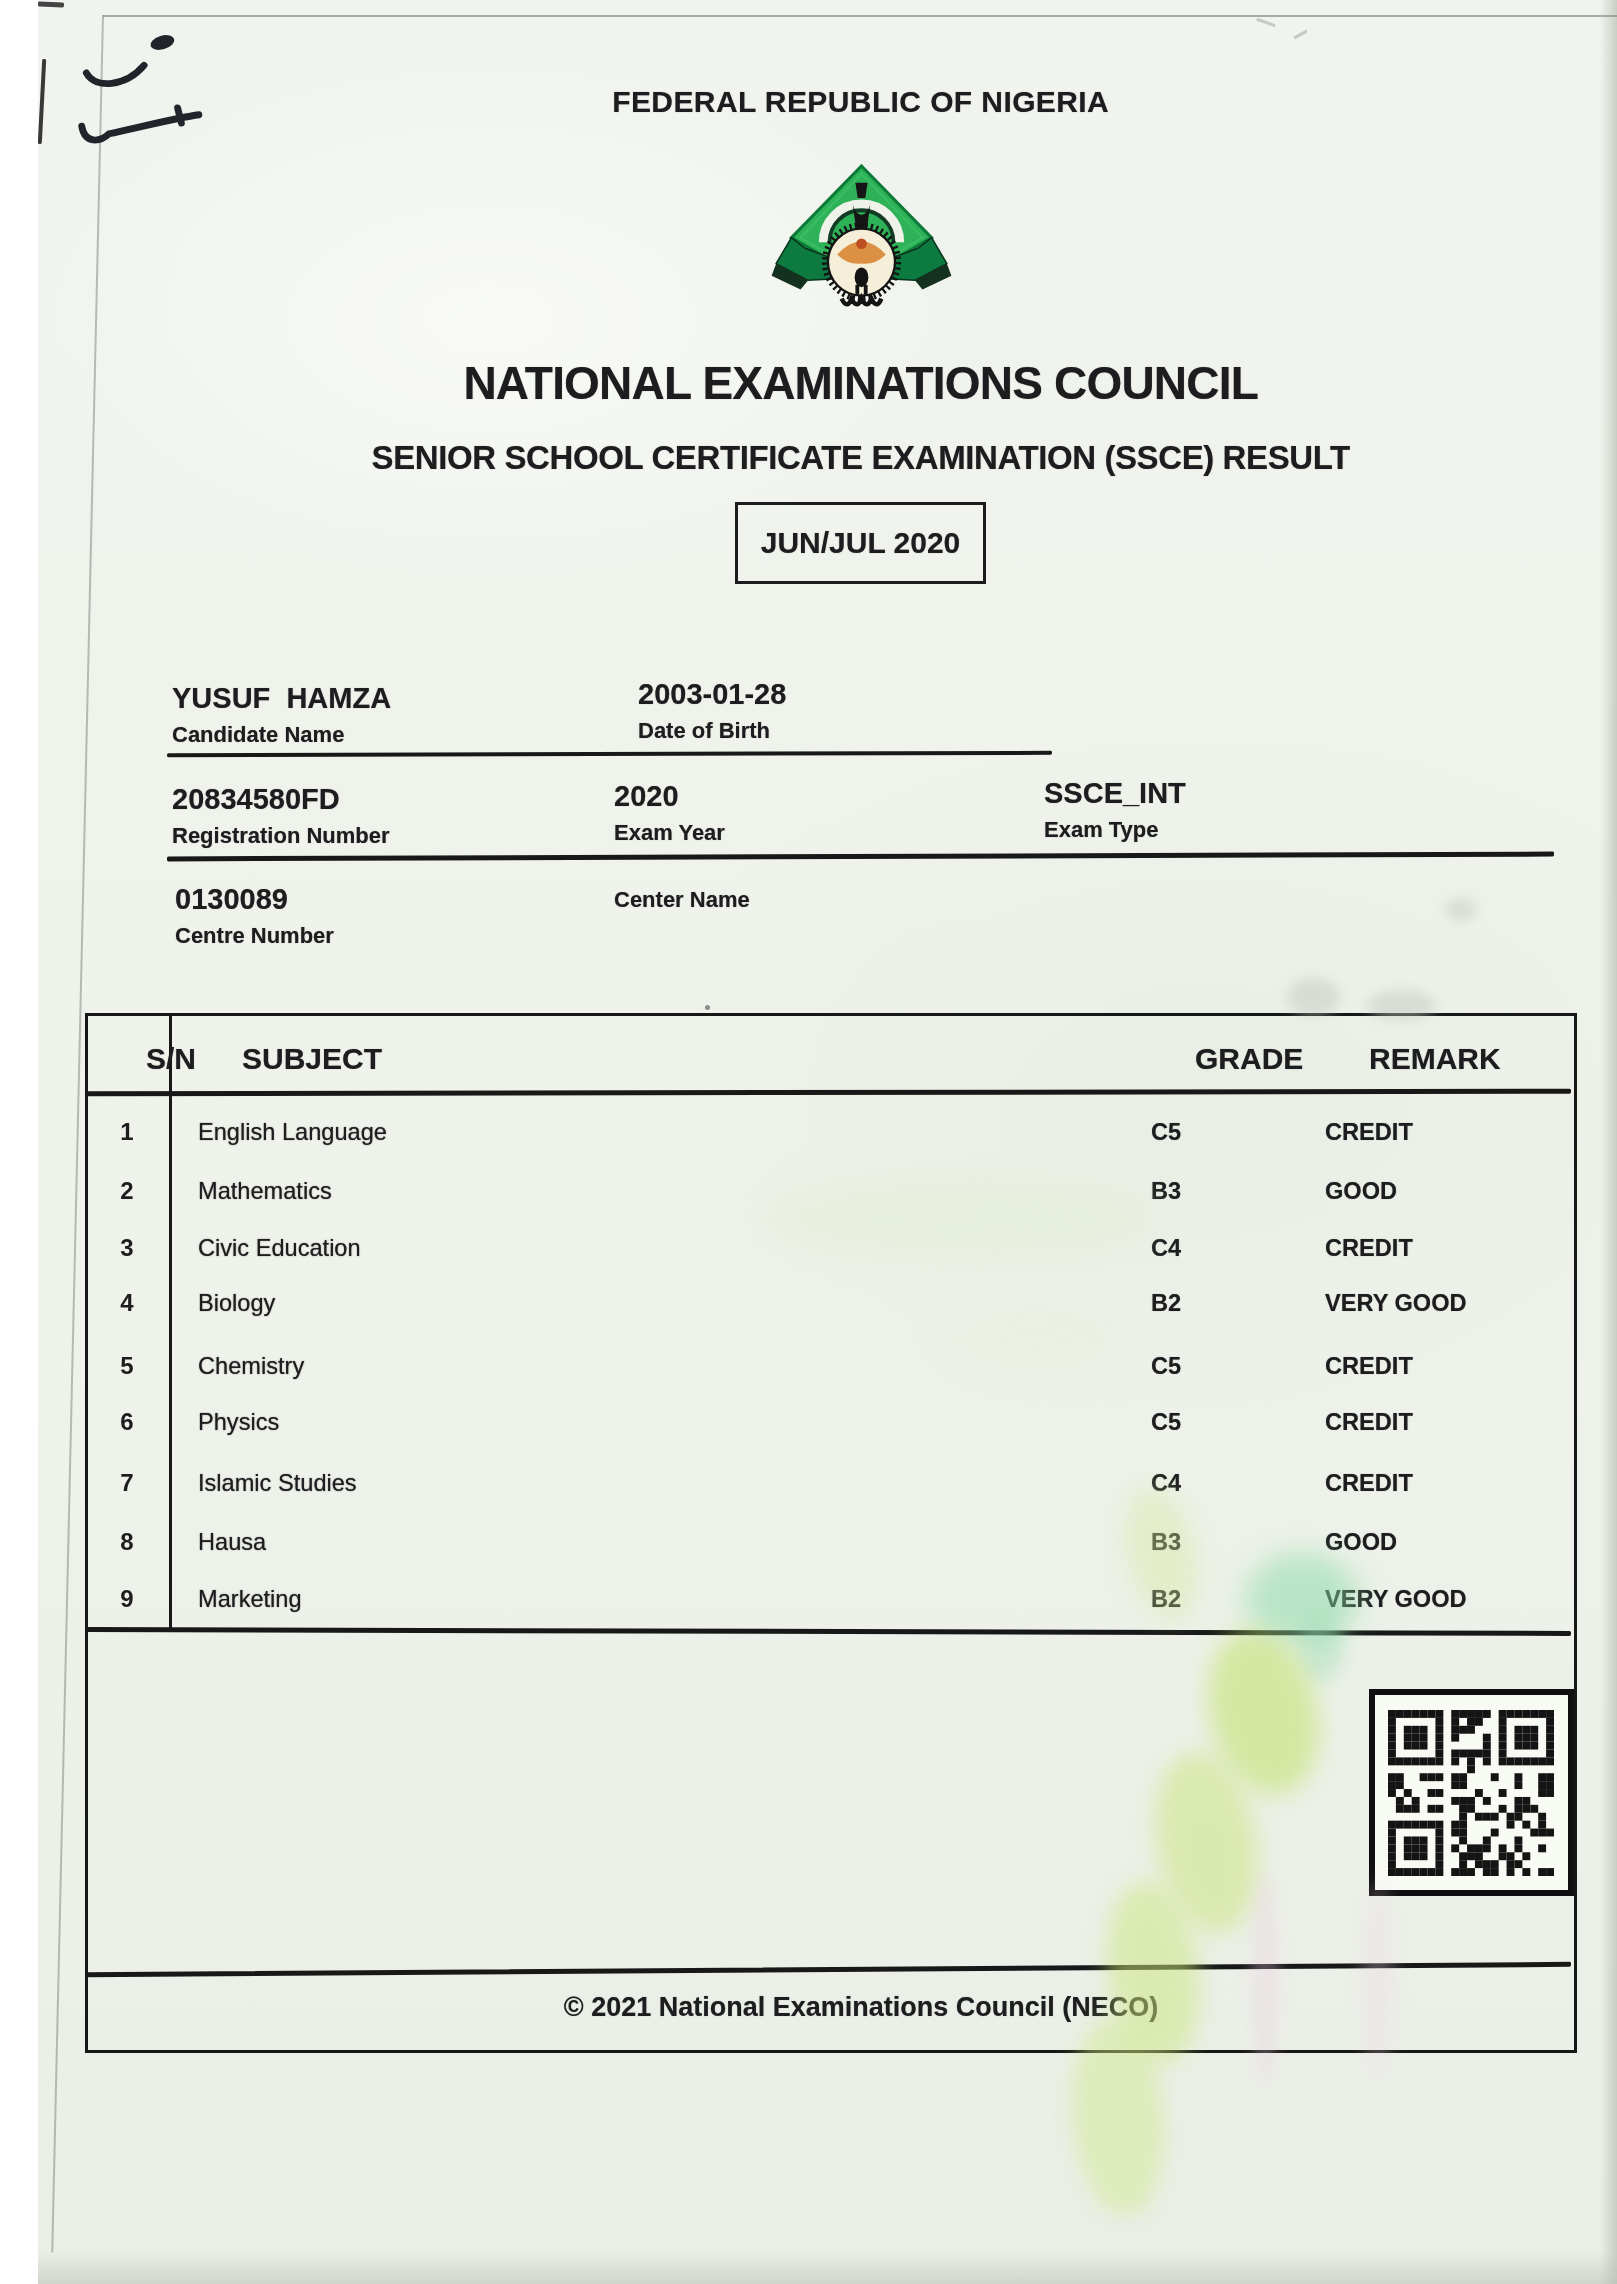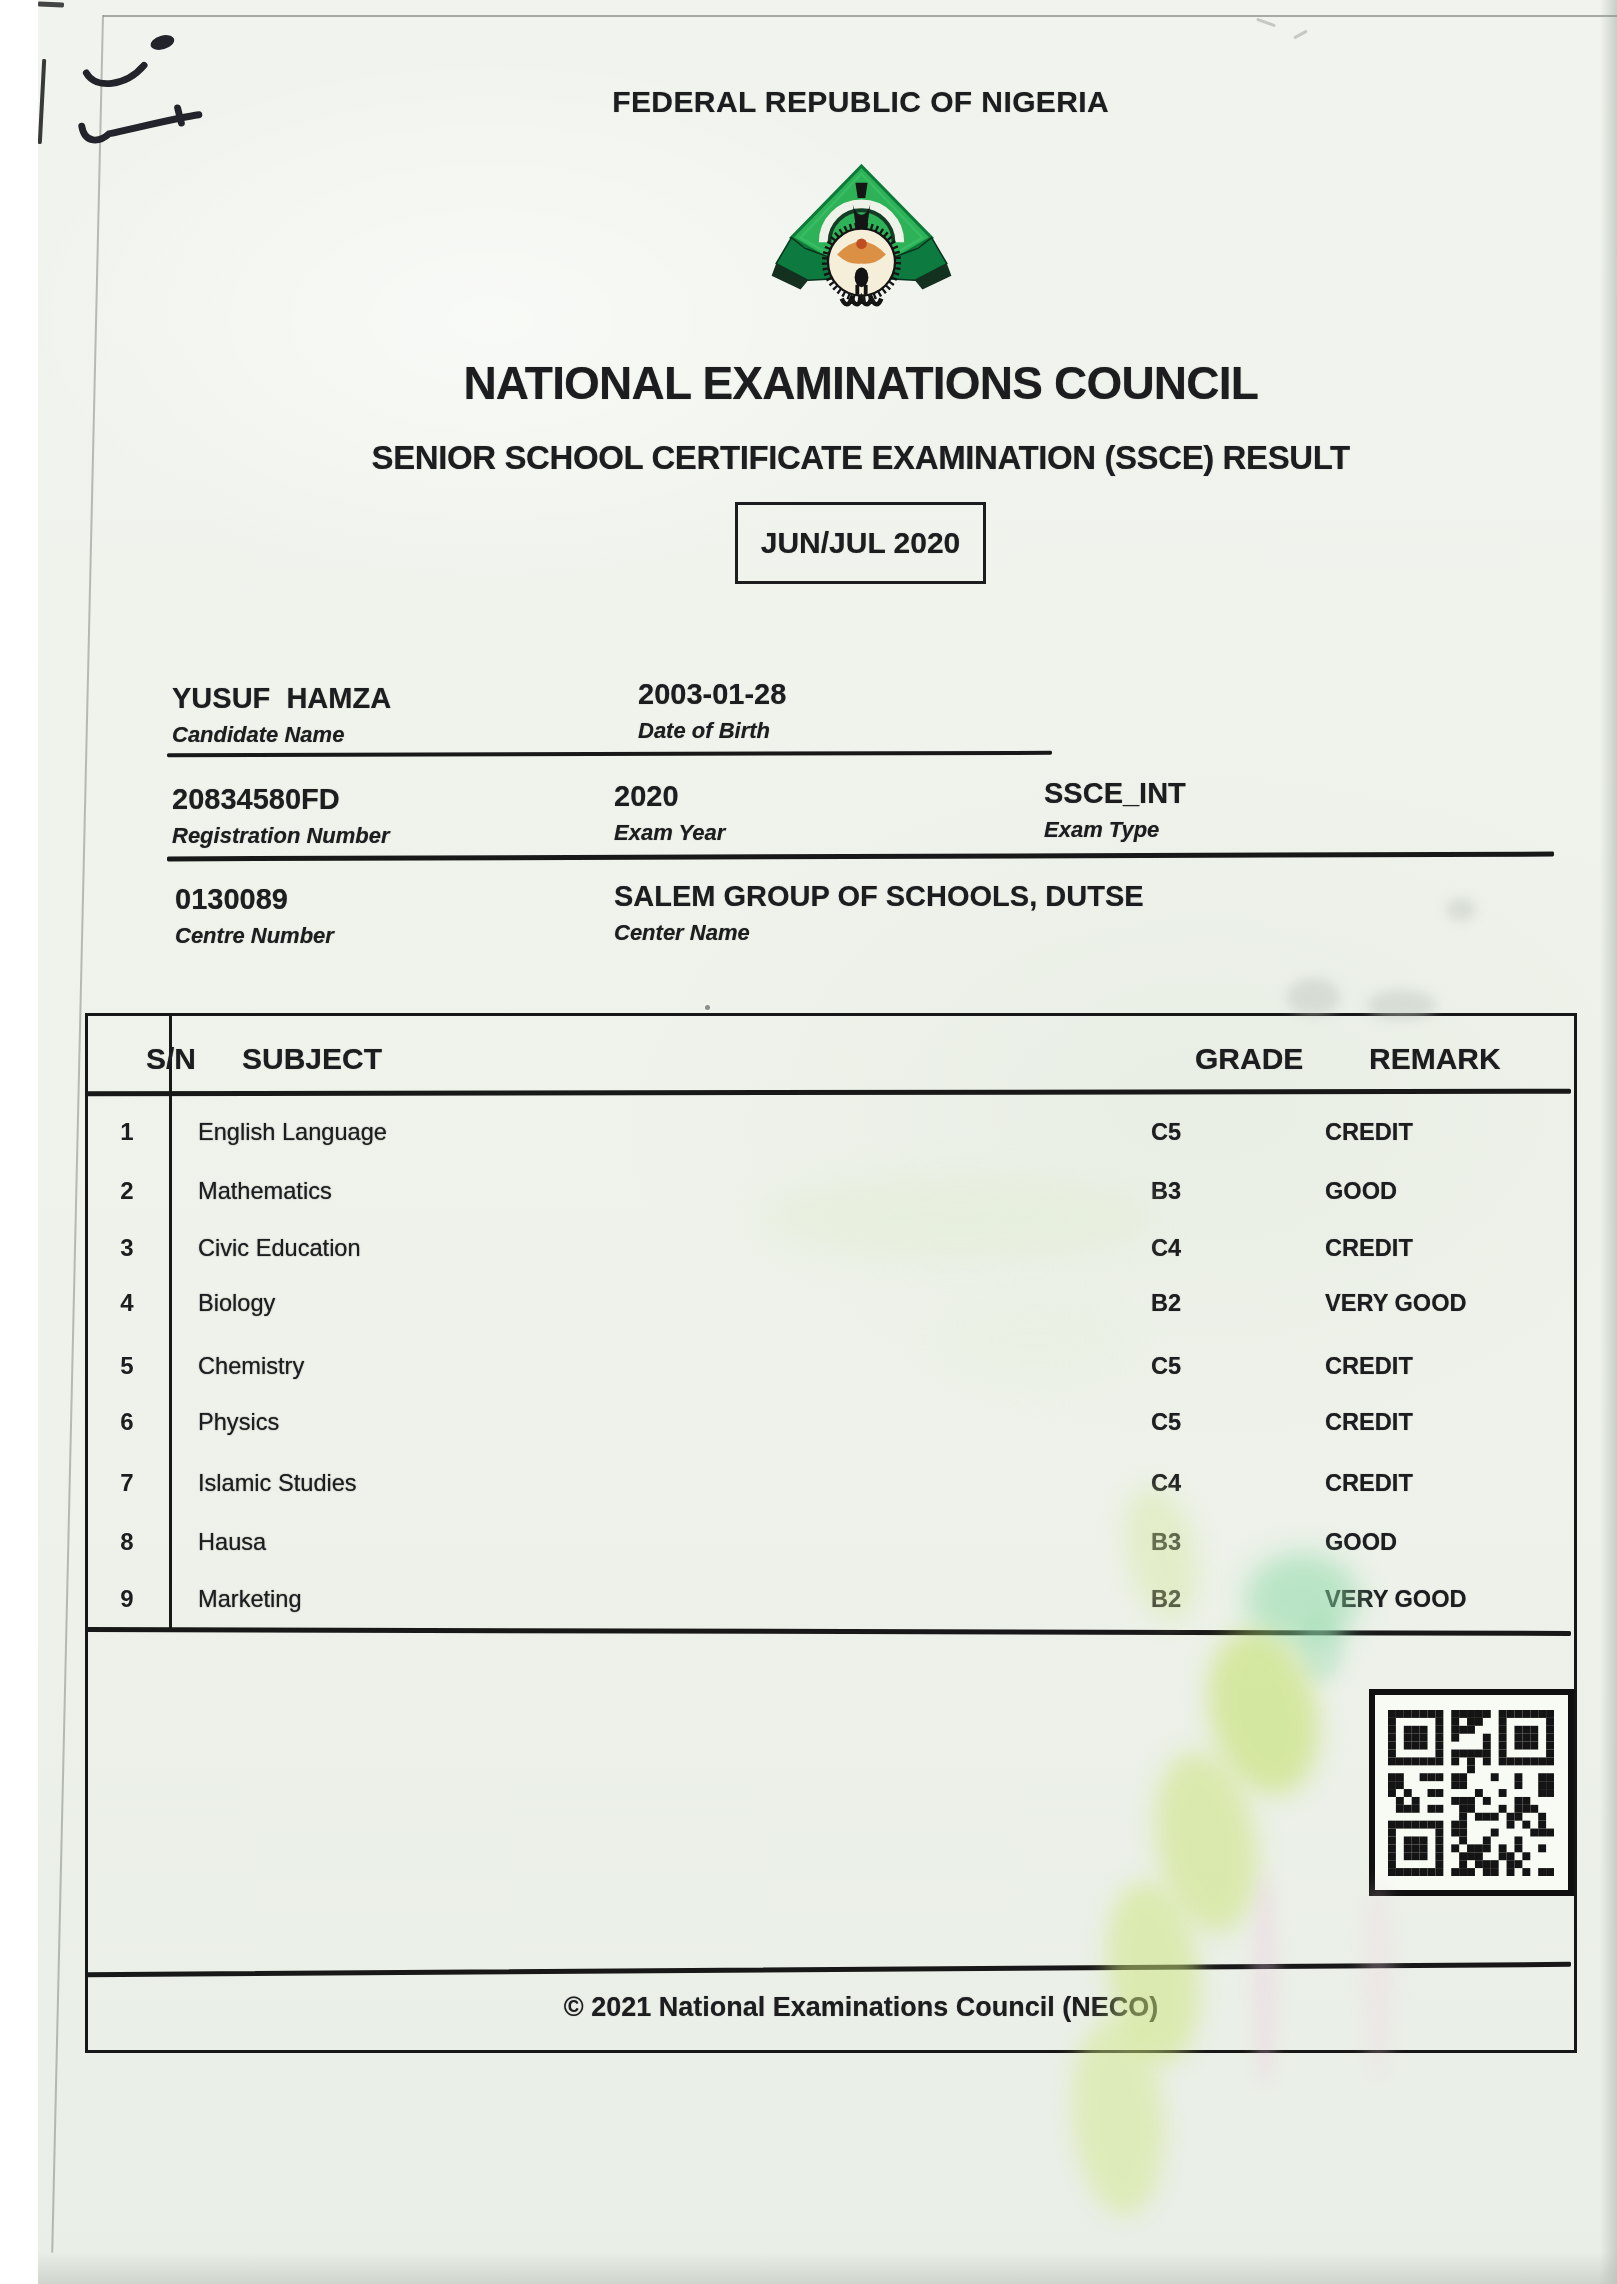--- a/index.html
+++ b/index.html
@@ -17,21 +17,21 @@
   .grayline{position:absolute;background:#8d938c;}
   
   .h-country{top:85px;font-size:30px;font-weight:bold;letter-spacing:0.4px;}
   .h-council{top:356px;font-size:46px;font-weight:bold;letter-spacing:-0.8px;}
   .h-exam{top:439px;font-size:33px;font-weight:bold;letter-spacing:-0.4px;}
   .badge{left:697px;top:502px;width:245px;height:76px;border:3.8px solid #1c1c1e;
     line-height:76px;text-align:center;font-size:30px;font-weight:bold;}
   
   .field{position:absolute;}
   .field-value{font-size:29px;font-weight:bold;line-height:1.15;white-space:pre;}
-  .field-label{font-size:22px;font-weight:bold;font-style:italic;margin-top:6.9px;white-space:pre;}
+  .field-label{font-size:22px;font-weight:bold;margin-top:6.9px;white-space:pre;}
   
   .tbox{left:47px;top:1013px;width:1486px;height:1034px;border:3.8px solid #171717;}
   .thead{position:absolute;top:1042px;font-size:30px;font-weight:bold;padding-left:44px;}
   .c-sn{position:absolute;left:47px;width:84px;text-align:center;}
   .c-subject{position:absolute;left:160px;text-align:right;}
   .c-grade{position:absolute;left:1113px;}
   .c-remark{position:absolute;left:1287px;}
   .trow{position:absolute;left:0;width:1618px;font-size:23.6px;line-height:30px;}
   .trow .c-sn{font-weight:bold;font-size:24px;}
   .trow .c-subject{font-weight:normal;text-shadow:0 0 1.2px rgba(25,25,28,.75);color:#1d1d1f;}
@@ -127,21 +127,20 @@
     <div class="field-value ink">SSCE_INT</div>
     <div class="field-label ink">Exam Type</div>
   </div>
   <div class="hline" style="left:129px;top:854px;width:1387px;height:4.6px;transform:rotate(-.2deg);"></div>
 
   <div class="field" style="left:137px;top:883px;">
     <div class="field-value ink">0130089</div>
     <div class="field-label ink">Centre Number</div>
   </div>
   <div class="field" style="left:576px;top:880px;">
-    <div class="field-value ink">SALEM GROUP OF SCHOOLS, DUTSE</div>
     <div class="field-label ink">Center Name</div>
   </div>
 
   <div class="speck" style="left:667px;top:1005px;width:5.3px;height:5.3px;opacity:.55;"></div>
 
   <div class="abs tbox"></div>
   <div class="hline" style="left:131px;top:1013px;width:3px;height:618px;"></div>
   <div class="thead c-sn ink">S/N</div>
   <div class="thead c-subject ink">SUBJECT</div>
   <div class="thead c-grade ink">GRADE</div>

